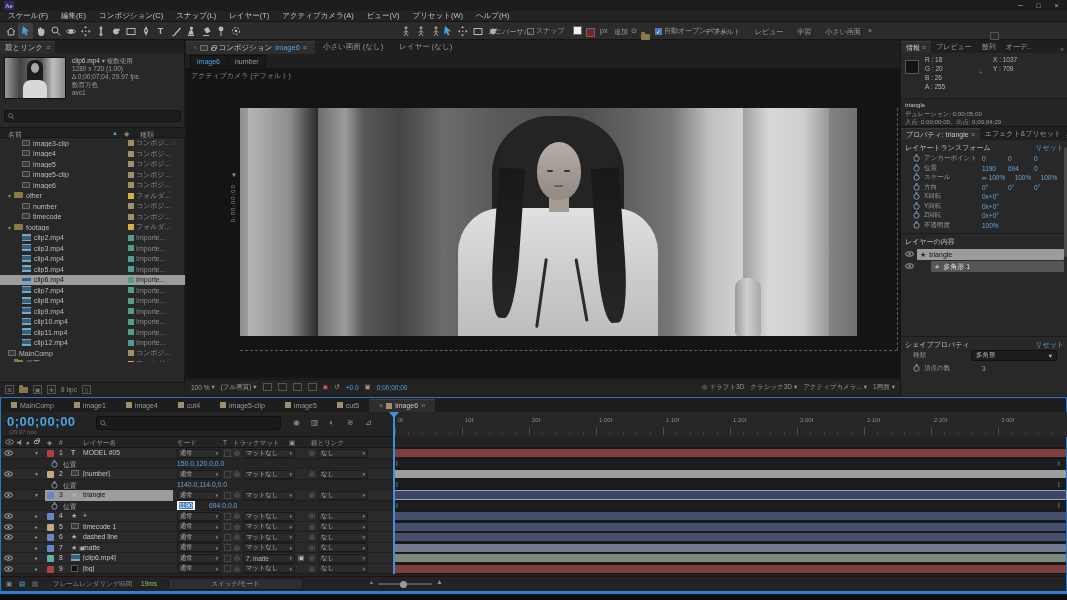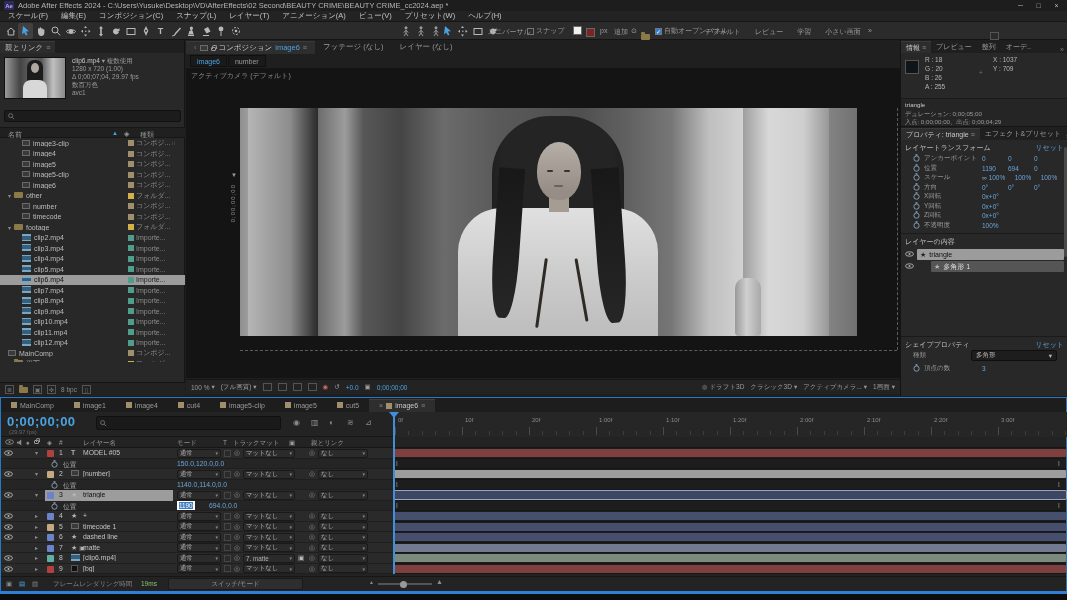--- a/index.html
+++ b/index.html
@@ -149,35 +149,34 @@
   .lockic{width:5px;height:4px;border:1px solid #999;border-radius:1px;position:relative;display:inline-block;margin-top:2px;}
   .lockic:before{content:'';position:absolute;left:0.5px;top:-3px;width:2.5px;height:3px;border:1px solid #999;border-bottom:none;border-radius:2px 2px 0 0;}
 </style>
 </head>
 <body>
 
 <div id="app">
 
   <div id="titlebar" class="abs">
     <span id="ae-logo">Ae</span>
-    <span class="nw" style="max-width:900px;">Adobe After Effects 2024 - C:\Users\Yusuke\Desktop\VD\AfterEffects\02 Second\BEAUTY CRIME\BEAUTY CRIME_cc2024.aep *</span>
     <span id="winctl">
       <span>─</span>
       <span>□</span>
       <span>×</span>
     </span>
   </div>
 
   <div id="menubar" class="abs">
       <span class="mitem">スケール(F)</span>
       <span class="mitem">編集(E)</span>
       <span class="mitem">コンポジション(C)</span>
       <span class="mitem">スナップ(L)</span>
       <span class="mitem">レイヤー(T)</span>
-      <span class="mitem">アニメーション(A)</span>
+      <span class="mitem">アクティブカメラ(A)</span>
       <span class="mitem">ビュー(V)</span>
       <span class="mitem">プリセット(W)</span>
       <span class="mitem">ヘルプ(H)</span>
     </div>
 
   <div id="toolbar" class="abs">
     <span id="tools-left" style="position:absolute;left:3px;top:1px;"><span class="tool">
           <svg width="10" height="11" viewBox="0 0 10 11">
             <path d="M1 5.5L5 2l4 3.5M2.2 5v4h5.6V5" fill="none" stroke="#b8b8b8"></path>
           </svg>
@@ -577,21 +576,21 @@
   <div id="viewer" class="abs">
     <div id="vtabs">
       <span class="vtab active">
         <span style="color:#777;">‹</span>
         <span class="ic-comp"></span>
         <span class="lockic"></span>
         <span>コンポジション</span>
         <span class="blue">image6</span>
         <span class="hamb">≡</span>
       </span>
-      <span class="vtab">フッテージ (なし)</span>
+      <span class="vtab">小さい画面 (なし)</span>
       <span class="vtab">レイヤー (なし)</span>
     </div>
     <div id="vcrumbs">
       <span class="crumb blue">image6</span>
       <span class="crumb dim">number</span>
     </div>
     <div id="vstage">
       <span id="camera-label">アクティブカメラ (デフォルト)</span>
       <div id="photo">
         <div class="mirror"></div>

